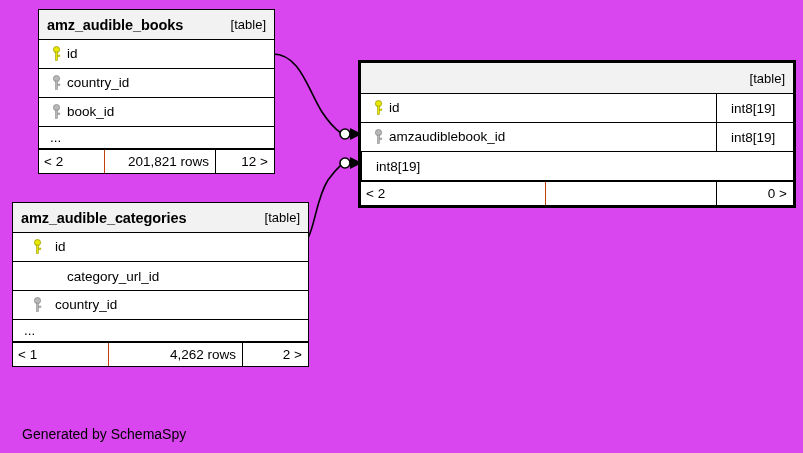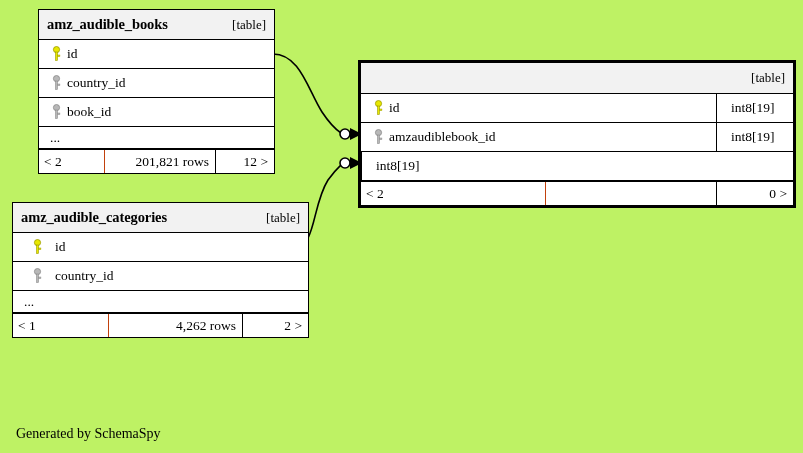--- a/index.html
+++ b/index.html
@@ -4,22 +4,22 @@
 <style>
   html, body {
     margin: 0;
     padding: 0;
     background: #ffffff;
   }
   #canvas {
     position: relative;
     width: 803px;
     height: 453px;
-    background: #bef264;
-    font-family: Liberation Serif, serif;
+    background: #d946ef;
+    font-family: Liberation Sans, sans-serif;
     overflow: hidden;
   }
 
   
   .tbl {
     position: absolute;
     box-sizing: border-box;
     background: #ffffff;
     border: 1px solid #000000;
     z-index: 3;
@@ -282,20 +282,26 @@
           <svg width="9" height="16" viewBox="0 0 9 16">
               <circle cx="4.5" cy="3.6" r="3.1" fill="#e8e800" stroke="#9a9a00" stroke-width="0.8"></circle>
               <rect x="3.5" y="6" width="2" height="8.5" fill="#e8e800" stroke="#9a9a00" stroke-width="0.6"></rect>
               <rect x="5.5" y="9" width="2.4" height="1.6" fill="#e8e800" stroke="#9a9a00" stroke-width="0.5"></rect>
             </svg>
         </span>
         <span class="col-label">id</span>
       </div>
     </div>
 
+    <div class="row">
+      <div class="col-name">
+        <span class="keyslot" style="width:48px;"></span>
+        <span class="col-label">category_url_id</span>
+      </div>
+    </div>
 
 
     <div class="row">
       <div class="col-name">
         <span class="keyslot" style="width:36px;">
           <svg width="9" height="16" viewBox="0 0 9 16">
               <circle cx="4.5" cy="3.6" r="3.1" fill="#b8b8b8" stroke="#8a8a8a" stroke-width="0.8"></circle>
               <rect x="3.5" y="6" width="2" height="8.5" fill="#b8b8b8" stroke="#8a8a8a" stroke-width="0.6"></rect>
               <rect x="5.5" y="9" width="2.4" height="1.6" fill="#b8b8b8" stroke="#8a8a8a" stroke-width="0.5"></rect>
             </svg>
@@ -310,15 +316,15 @@
       </div>
     </div>
 
     <div class="footer">
       <div class="fcell left" style="flex:0 0 95px;">&lt; 1</div>
       <div class="fcell mid" style="flex:1 1 auto;">4,262 rows</div>
       <div class="fcell right" style="flex:0 0 66px;">2 &gt;</div>
     </div>
   </div>
 
-  <div class="caption" style="left:16px; top:426px;">Generated by SchemaSpy</div>
+  <div class="caption" style="left:22px; top:426px;">Generated by SchemaSpy</div>
 
 </div>
 
 </body></html>

